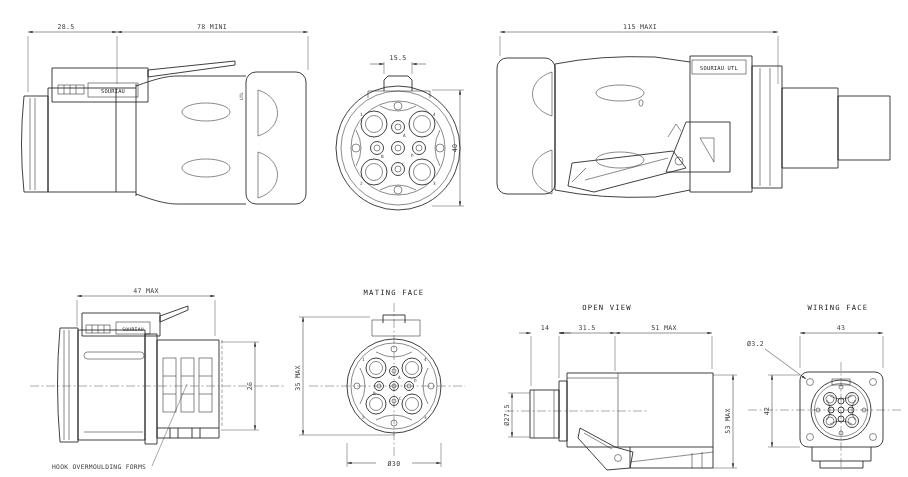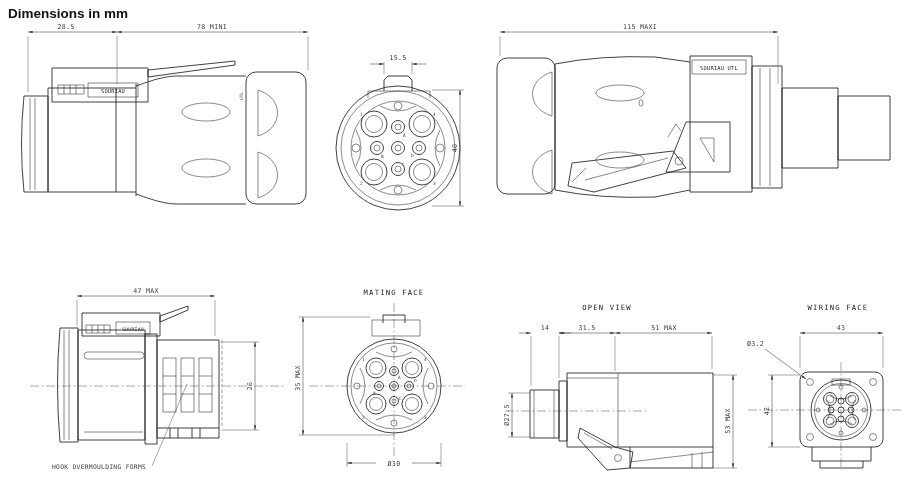--- a/index.html
+++ b/index.html
@@ -16,21 +16,20 @@
   .part-thin{fill:none;stroke:#2b2b2b;stroke-width:0.55;}
   .dimline{fill:none;stroke:#3a3a3a;stroke-width:0.55;}
   .extline{fill:none;stroke:#3a3a3a;stroke-width:0.45;}
   .cline{fill:none;stroke:#555;stroke-width:0.5;stroke-dasharray:9 2.5 2 2.5;}
   .hidden{fill:none;stroke:#444;stroke-width:0.5;stroke-dasharray:3.5 2;}
 </style>
 </head>
 <body>
 
 <div id="stage">
-  <div id="page-title">Dimensions in mm</div>
 
   <svg width="908" height="477" viewBox="0 0 908 477">
     <defs>
       <marker id="arr" viewBox="0 0 10 6" refX="9.5" refY="3" markerWidth="9" markerHeight="5.4" orient="auto-start-reverse">
         <path d="M0,0.6 L10,3 L0,5.4 Z" fill="#3a3a3a"></path>
       </marker>
     </defs>
 
     <g>
       <path class="extline" d="M28,36 V92 M117,36 V84 M308,36 V70"></path>

